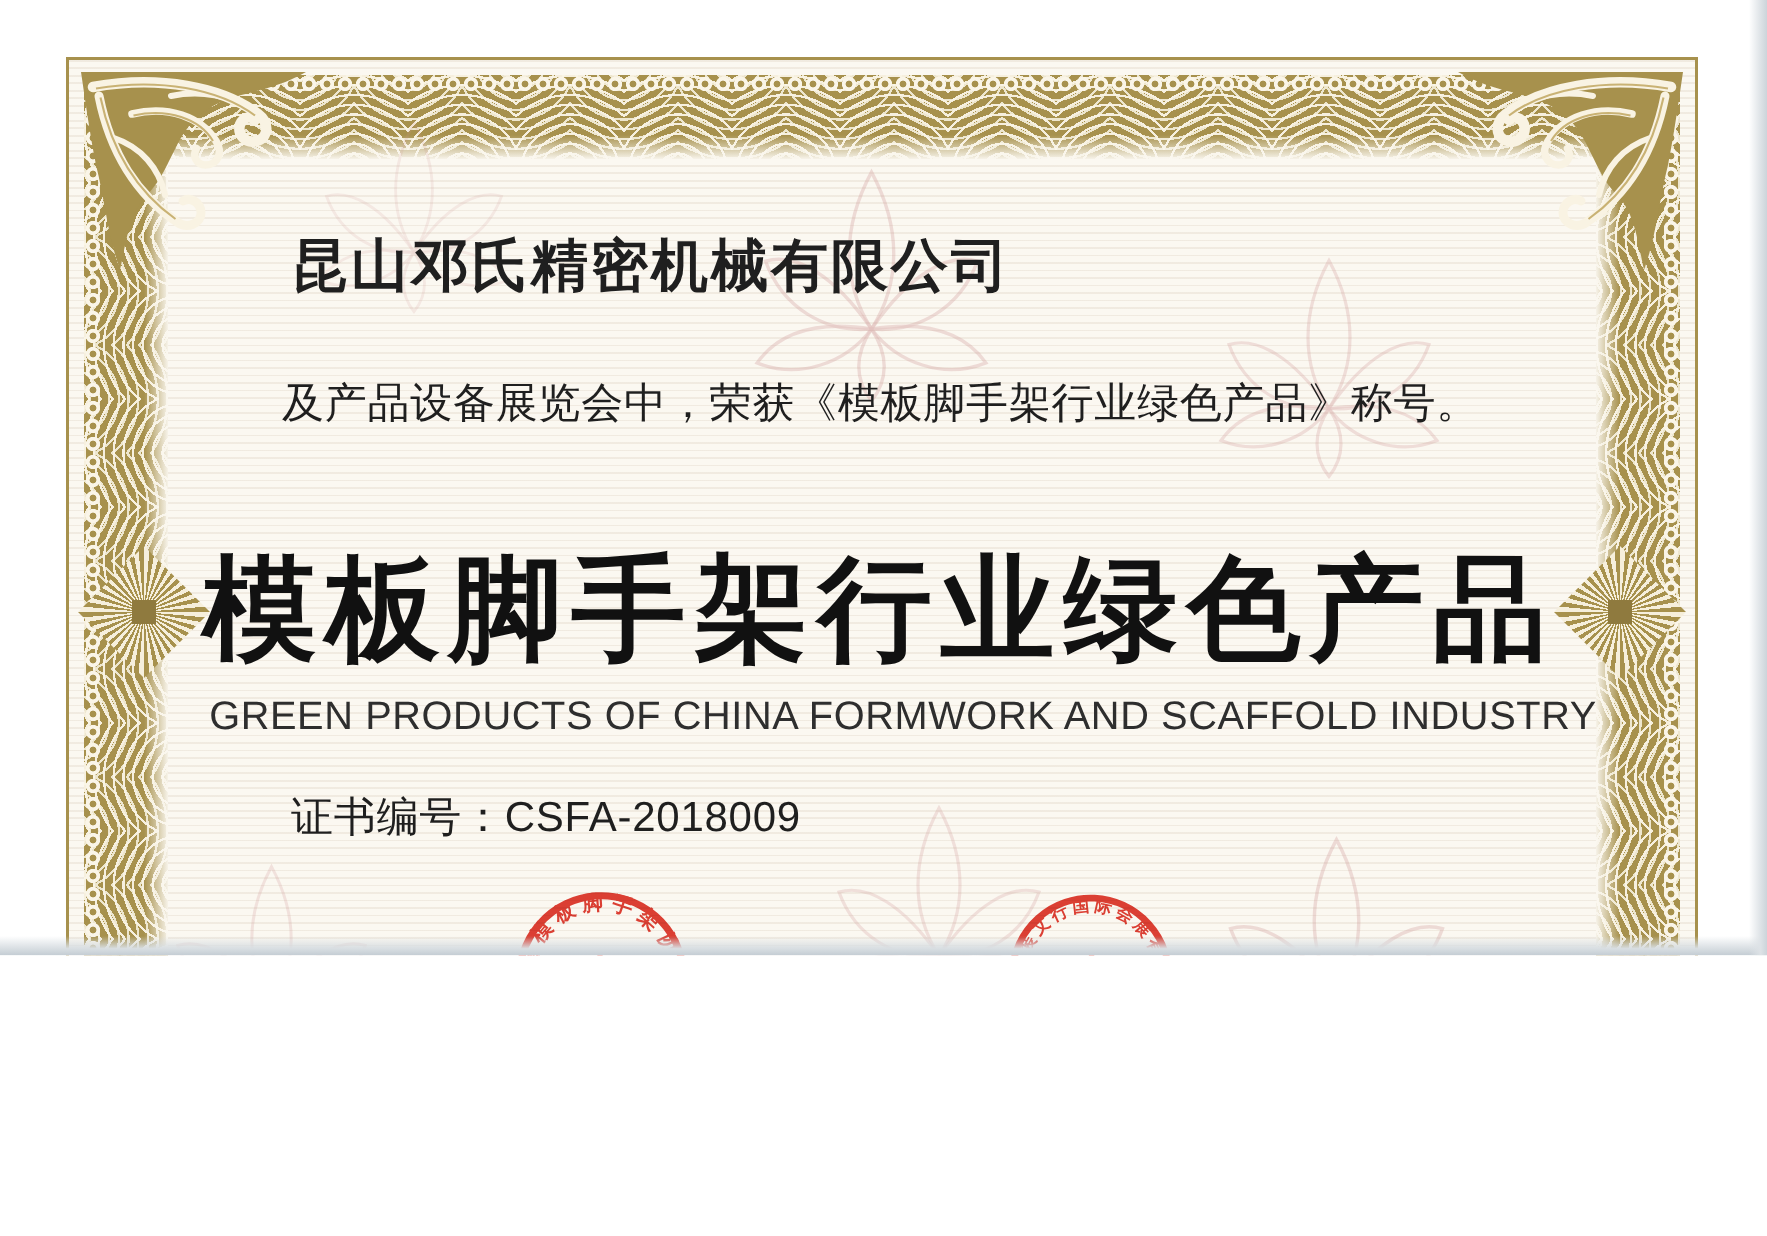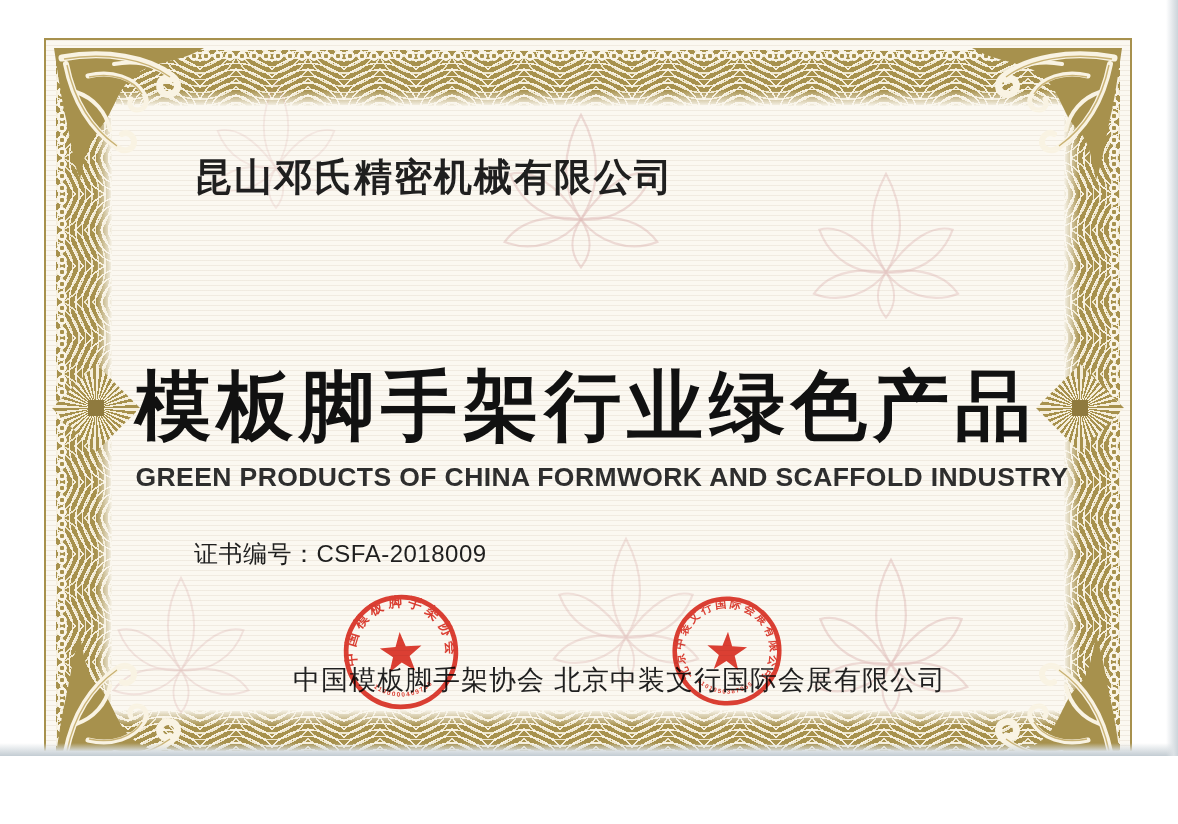--- a/index.html
+++ b/index.html
@@ -4,21 +4,21 @@
 <style>
   :root{
     --border-gold:#a7914d;
     --highlight-blue:#1c1ccd;
     --seal-red:#dd3226;
     --text-black:#1f1f1f;
     --paper-cream:#fbf8f1;
   }
   *{margin:0;padding:0;box-sizing:border-box;}
   body{background:#ffffff;font-family:"Liberation Sans","DejaVu Sans",sans-serif;}
-  .stage{position:relative;width:1178px;height:756px;background:#fff;overflow:hidden;}
+  .stage{position:relative;width:1178px;height:637px;background:#fff;overflow:hidden;}
   
   .stage::before{content:'';position:absolute;left:0;right:0;bottom:0;height:13px;
     background:linear-gradient(180deg,rgba(0,0,0,0),#d8dee2 65%,#c3ccd3);z-index:9;}
   .stage::after{content:'';position:absolute;top:0;bottom:0;right:0;width:12px;
     background:linear-gradient(90deg,rgba(0,0,0,0),#dde2e6 65%,#ccd4da);z-index:9;}
 
   .cert{position:absolute;left:44px;top:38px;width:1088px;height:740px;
     background:
       repeating-linear-gradient(0deg, rgba(187,164,138,0.16) 0 1px, rgba(0,0,0,0) 1px 5px),
       var(--paper-cream,#fbf8f1);
@@ -70,22 +70,22 @@
   .lotus{position:absolute;color:rgba(205,150,150,.55);z-index:1;}
   .lotus svg{width:100%;height:100%;display:block;}
 
   
   .txt{position:absolute;z-index:3;color:var(--text-black,#1f1f1f);}
   .company{left:148px;top:112px;font-size:38px;font-weight:600;letter-spacing:2px;}
   .citation{left:142px;top:208px;font-size:28px;line-height:42px;font-weight:500;letter-spacing:.5px;width:880px;}
   .hl{color:var(--highlight-blue,#1c1ccd);font-weight:700;}
   .title-cn{left:36px;top:316px;width:1008px;text-align:center;
     font-family:"DejaVu Serif","Liberation Serif",serif;font-weight:700;font-size:76px;letter-spacing:6px;color:#111;}
-  .title-en{left:52px;top:422px;width:1008px;text-align:center;font-size:26.5px;letter-spacing:.4px;color:#2e2e2e;font-weight:700;}
-  .fieldrow{left:148px;font-size:24px;letter-spacing:.5px;margin-top:12px;}
+  .title-en{left:52px;top:422px;width:1008px;text-align:center;font-size:26.5px;letter-spacing:.4px;color:#2e2e2e;font-weight:400;}
+  .fieldrow{left:148px;font-size:28px;letter-spacing:.5px;}
   .row-certno{top:486px;}
   .row-valid{top:524px;}
   .issuer{top:622px;font-size:27px;letter-spacing:1px;}
   .issuer-left{left:247px;}
   .issuer-right{left:508px;}
 
   
   .seal{position:absolute;z-index:5;mix-blend-mode:multiply;opacity:.93;}
   .seal svg{width:100%;height:100%;display:block;}
   .seal-left{left:291px;top:548px;width:128px;height:128px;transform:rotate(-4deg);}
@@ -186,20 +186,21 @@
       </div>
     <div class="lotus" style="left:160px;top:25px;width:140px;height:148px;opacity:.3">
         <svg viewBox="0 0 120 126">
           <use href="#lotusDef"></use>
         </svg>
       </div>
 
     <div class="txt company">昆山邓氏精密机械有限公司</div>
 
     <div class="txt citation">
+      <div>及产品设备展览会中，荣获《模板脚手架行业绿色产品》称号。</div>
     </div>
 
     <div class="txt title-cn">模板脚手架行业绿色产品</div>
     <div class="txt title-en">GREEN PRODUCTS OF CHINA FORMWORK AND SCAFFOLD INDUSTRY</div>
 
     <div class="txt fieldrow row-certno"><span>证书编号：</span><span>CSFA-2018009</span></div>
 
     <div class="txt issuer issuer-left">中国模板脚手架协会</div>
     <div class="txt issuer issuer-right">北京中装文行国际会展有限公司</div>
 

